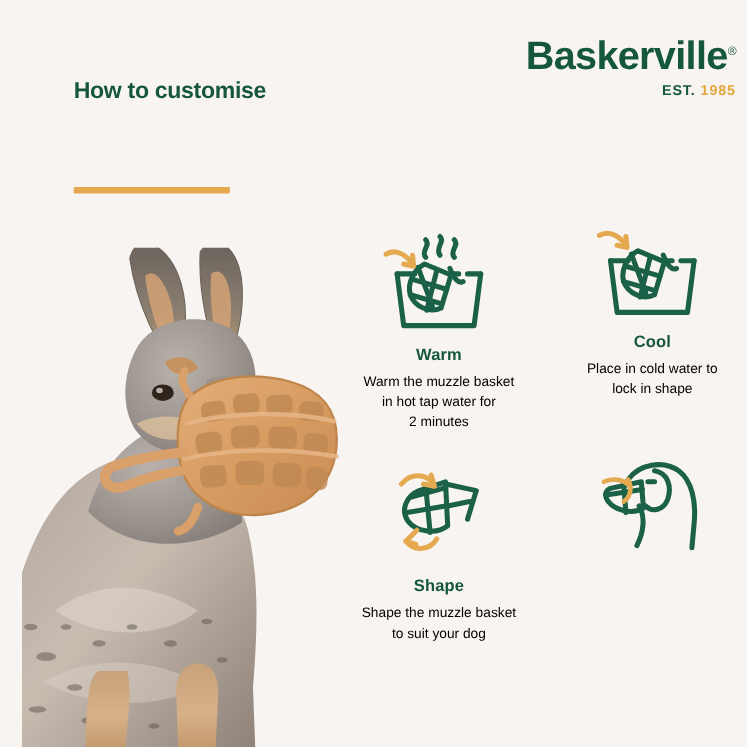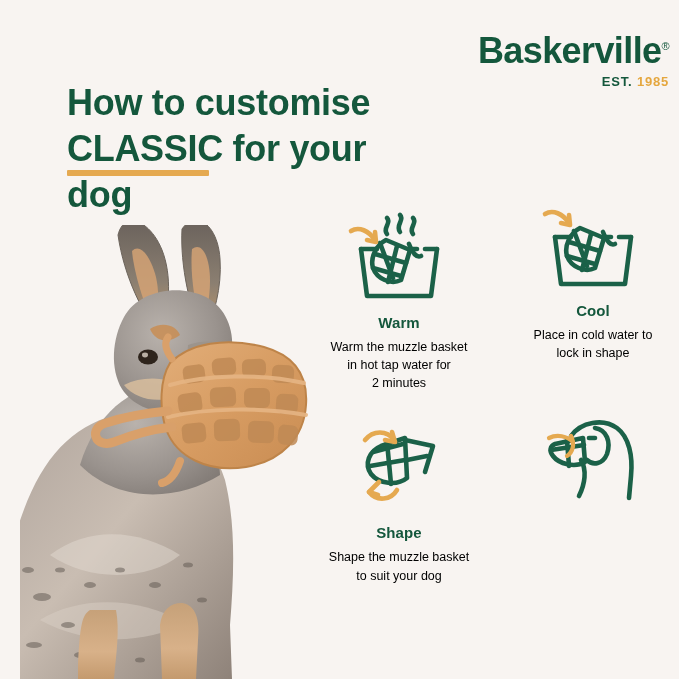--- a/index.html
+++ b/index.html
@@ -56,21 +56,21 @@
     color: #E5A73F;
     font-weight: bold;
   }
 
   
   .headline {
     position: absolute;
     left: 47px;
     top: 56px;
     width: 360px;
-    font-size: 36px;
+    font-size: 21px;
     line-height: 1.28;
     font-weight: bold;
     color: #14573C;
     letter-spacing: -0.3px;
   }
   .rule {
     position: absolute;
     left: 47px;
     top: 170px;
     width: 142px;
@@ -133,21 +133,20 @@
 
 <div class="page">
 
   <div class="logo-block">
     <div class="logo-word"><span>Baskerville</span><span class="logo-reg">®</span></div>
     <div class="logo-est"><span>EST.</span> <span class="logo-year">1985</span></div>
   </div>
 
   <h1 class="headline">
     <span>How to customise</span><br>
-    <span>CLASSIC for your dog</span>
   </h1>
   <div class="rule"></div>
 
   <div class="dog-area">
     <svg class="dog-svg" width="292" height="454" viewBox="0 0 292 454" xmlns="http://www.w3.org/2000/svg">
       <defs>
         <radialGradient id="coatG" cx="40%" cy="35%" r="85%">
           <stop offset="0%" stop-color="#B9B2AC"></stop>
           <stop offset="55%" stop-color="#9A938E"></stop>
           <stop offset="100%" stop-color="#7A736E"></stop>

